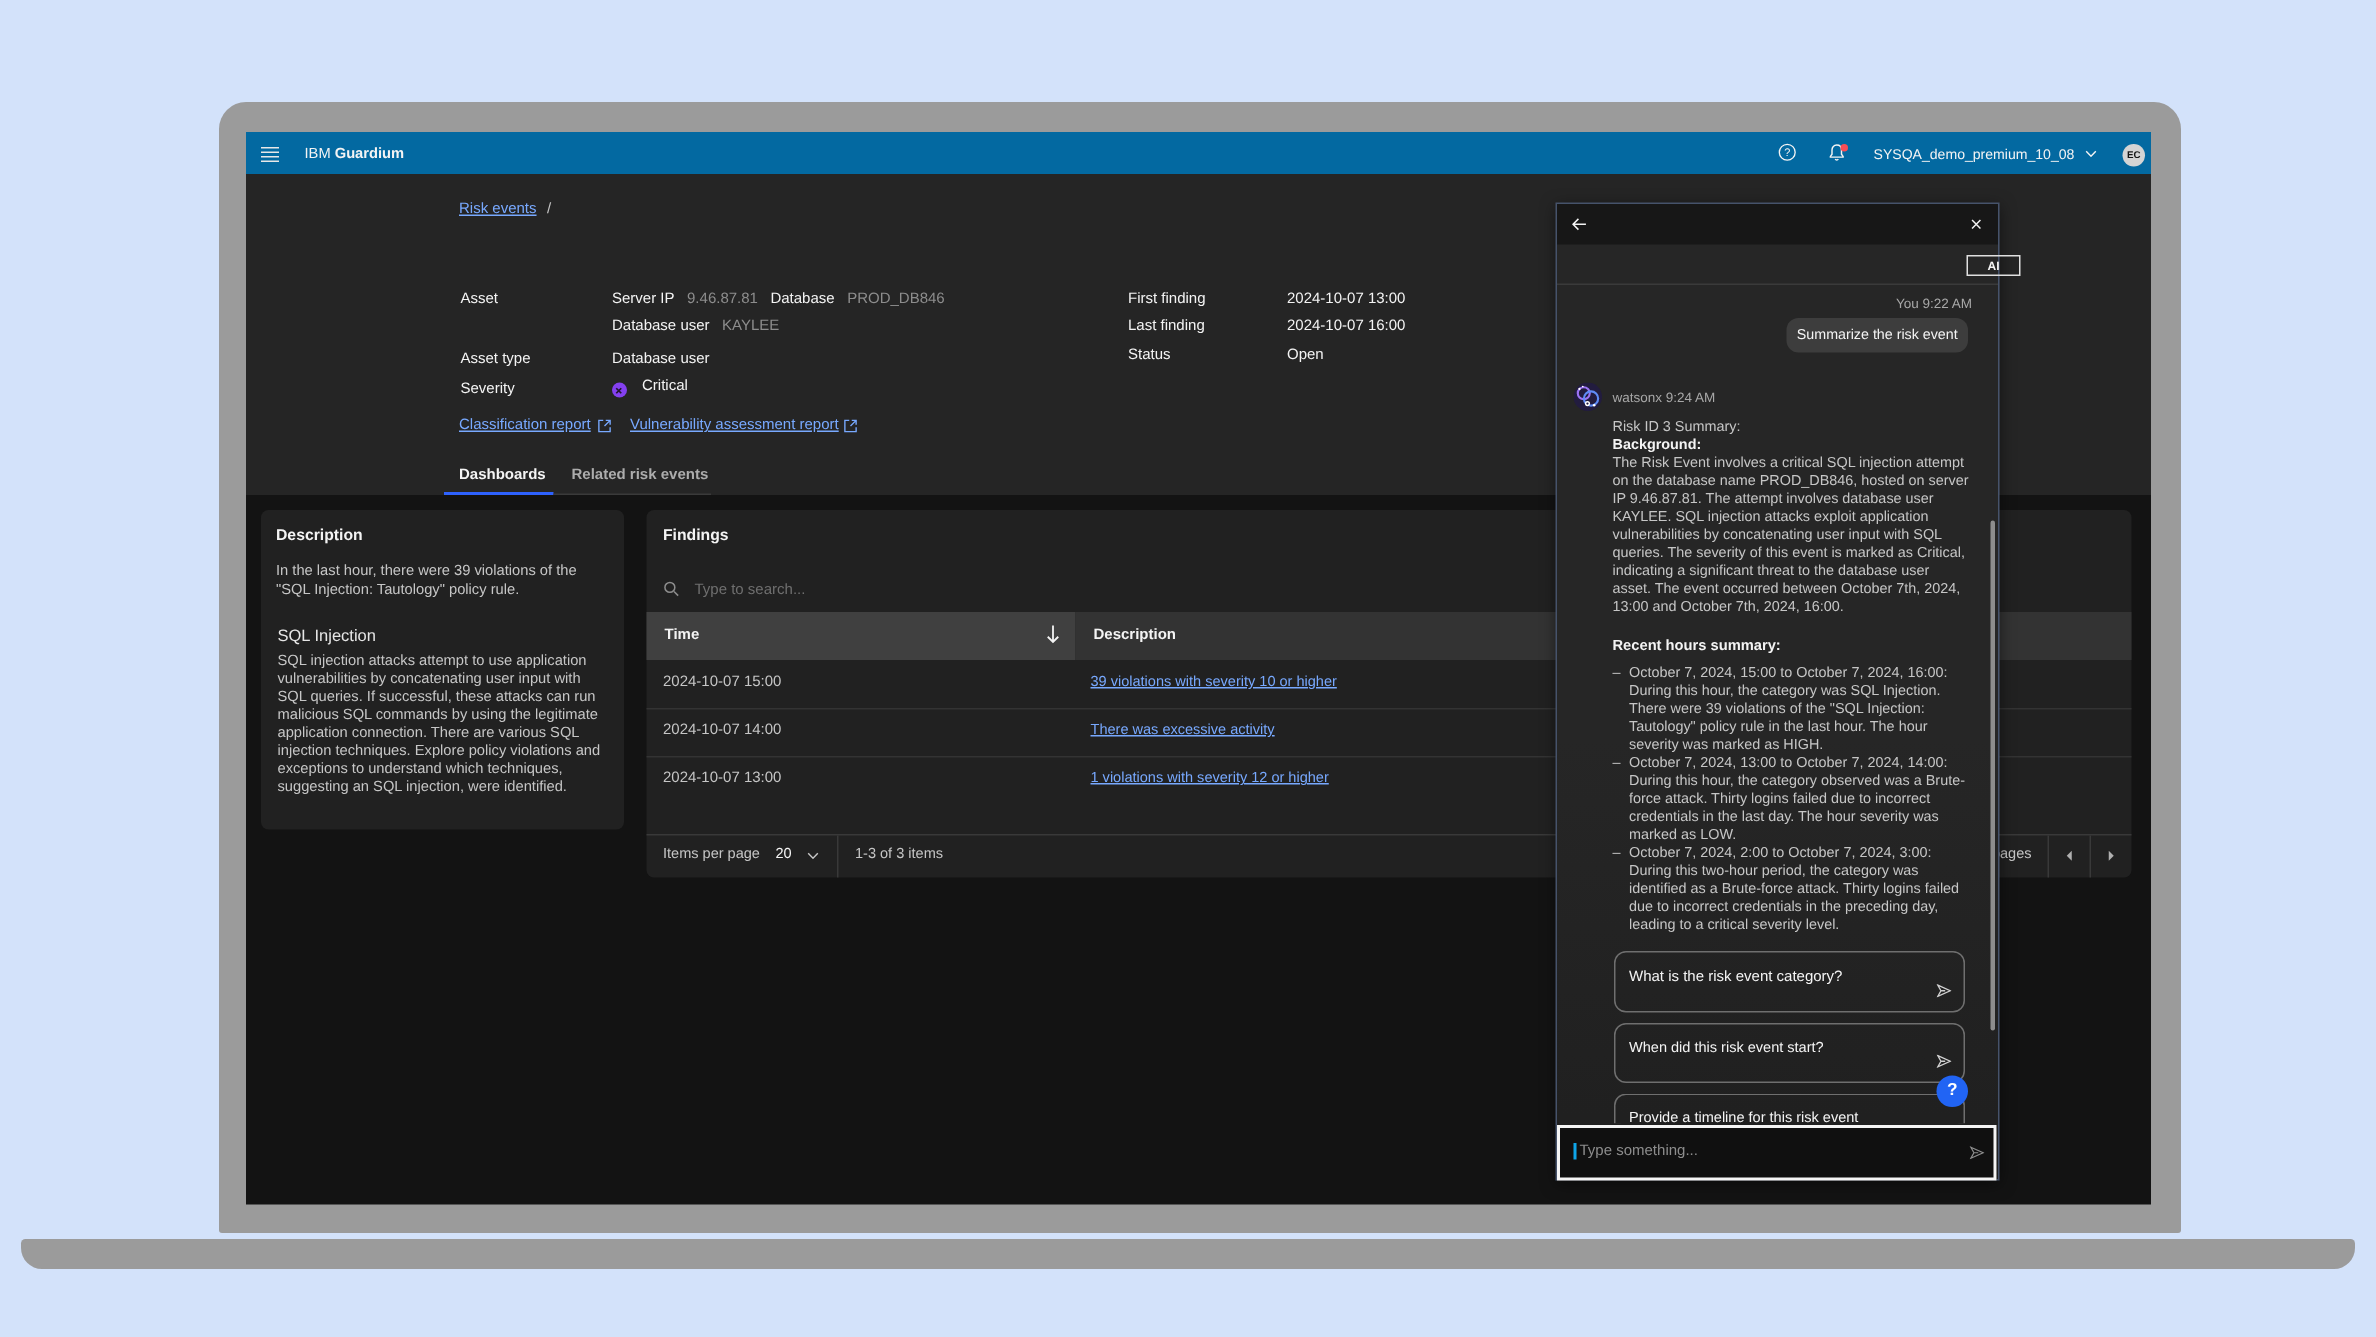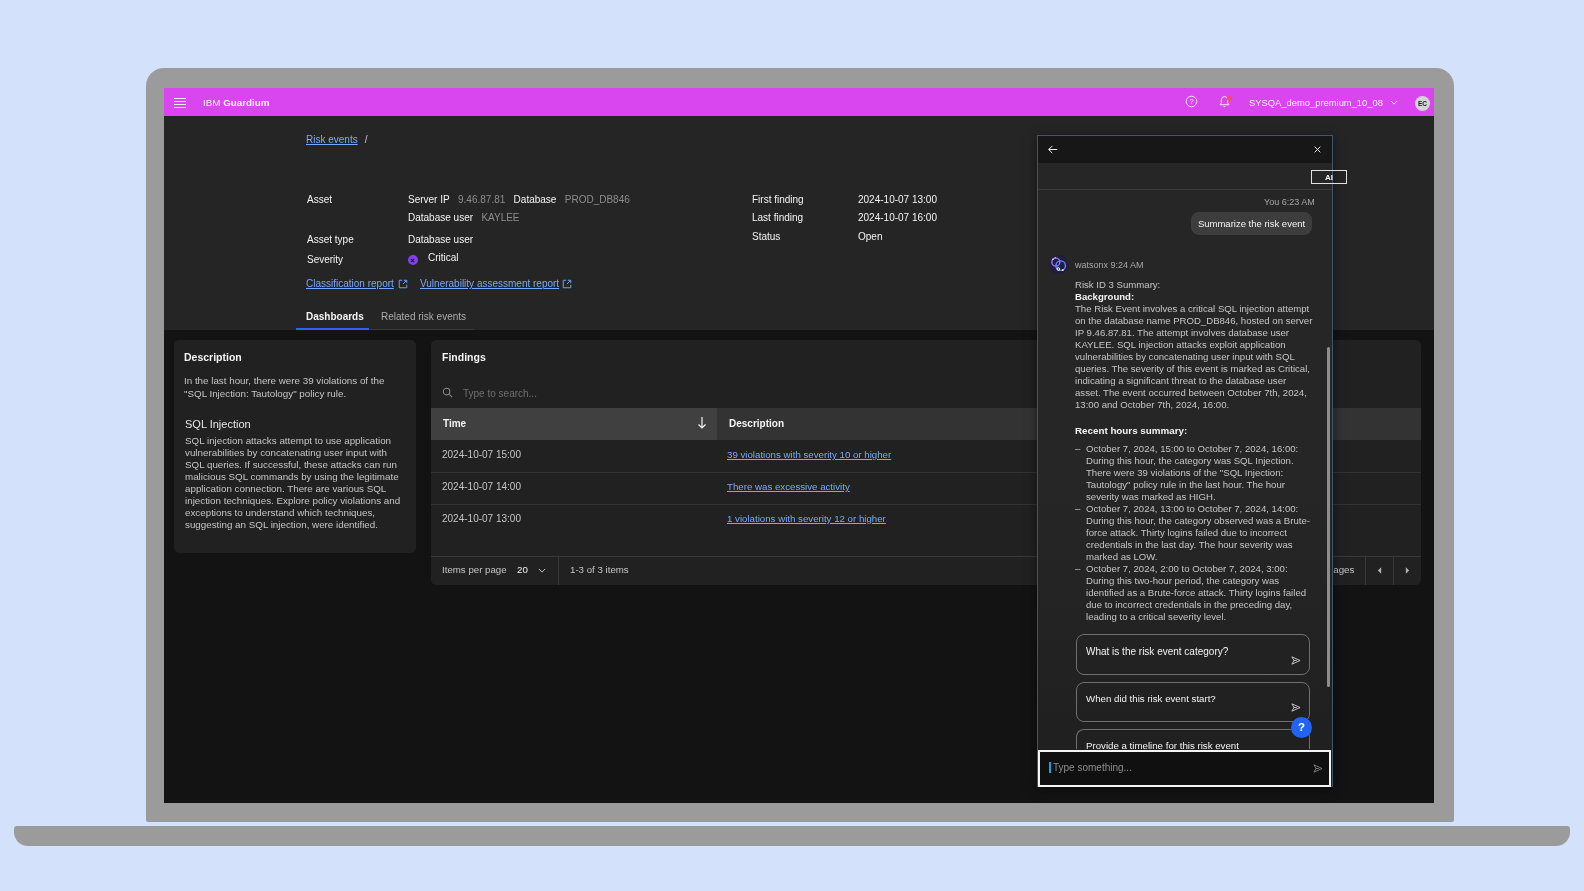--- a/index.html
+++ b/index.html
@@ -3,21 +3,21 @@
 <meta charset="utf-8">
 <style>
 * { margin:0; padding:0; box-sizing:border-box; }
 html,body { width:1584px; height:891px; overflow:hidden; }
 body { background:#d3e2fa; font-family:"Liberation Sans", sans-serif; }
 .abs { position:absolute; }
 .laptop { left:146px; top:68px; width:1308px; height:754px; background:#9b9b9b; border-radius:18px 18px 2px 2px; }
 .screen { left:164px; top:88px; width:1270px; height:715px; background:#131313; overflow:hidden; }
 .base { left:14px; top:826px; width:1556px; height:20px; background:#9b9b9b; border-radius:3px 3px 14px 14px; }
 
-.topbar { left:0; top:0; width:1270px; height:28px; background:#d946ef; }
+.topbar { left:0; top:0; width:1270px; height:28px; background:#0369a1; }
 .hsec { left:0; top:28px; width:1270px; height:214px; background:#252525; }
 .lnk { color:#78a9ff; text-decoration:underline; }
 .f4 { color:#f4f4f4; } .c6 { color:#c6c6c6; } .g8 { color:#8d8d8d; }
 .card { background:#212121; border-radius:5px; }
 .thead { background:#333333; }
 </style>
 </head>
 <body>
 <div class="abs laptop"></div>
 <div class="abs screen">
@@ -71,21 +71,21 @@
     </svg>
   <div class="abs lnk" style="left:256px;top:190px;font-size:10px;">Vulnerability assessment report</div>
   <svg class="abs" style="left:398px;top:191px" width="10" height="10" viewBox="0 0 12 12" fill="none" stroke="#78a9ff" stroke-width="1.1">
       <path d="M10.5 7v3.5H1.5V1.5H5"></path>
       <path d="M7 1.5h3.5V5M10.5 1.5L6 6"></path>
     </svg>
 
   <div class="abs f4" style="left:142px;top:223px;font-size:10px;font-weight:bold;">Dashboards</div>
   <div class="abs" style="left:132px;top:239.5px;width:73px;height:2.5px;background:#2e62fe;"></div>
   <div class="abs" style="left:205px;top:241px;width:105px;height:1px;background:#3a3a3a;"></div>
-  <div class="abs" style="left:217px;top:223px;font-size:10px;color:#acacac;">Related risk events</div>
+  <div class="abs" style="left:217px;top:223px;font-size:10px;color:#acacac;font-weight:bold;">Related risk events</div>
 
   <div class="abs card" style="left:10px;top:252px;width:242px;height:213px;"></div>
   <div class="abs f4" style="left:20px;top:263px;font-size:10.5px;font-weight:bold;">Description</div>
   <div class="abs c6" style="left:20px;top:286px;font-size:9.8px;line-height:13px;">In the last hour, there were 39 violations of the<br>"SQL Injection: Tautology" policy rule.</div>
   <div class="abs" style="left:21px;top:330px;font-size:11px;color:#e6e6e6;">SQL Injection</div>
   <div class="abs c6" style="left:21px;top:347px;font-size:9.8px;line-height:12px;">SQL injection attacks attempt to use application<br>vulnerabilities by concatenating user input with<br>SQL queries. If successful, these attacks can run<br>malicious SQL commands by using the legitimate<br>application connection. There are various SQL<br>injection techniques. Explore policy violations and<br>exceptions to understand which techniques,<br>suggesting an SQL injection, were identified.</div>
 
   <div class="abs card" style="left:267px;top:252px;width:990px;height:245px;"></div>
   <div class="abs f4" style="left:278px;top:263px;font-size:10.5px;font-weight:bold;">Findings</div>
   <svg class="abs" style="left:278px;top:299px" width="11" height="11" viewBox="0 0 12 12" fill="none" stroke="#8d8d8d" stroke-width="1.1">
@@ -131,21 +131,21 @@
 <div class="abs" style="left:1037px;top:135px;width:296px;height:652px;background:linear-gradient(#262626 55%,#1f1f1f);border:1px solid #46536b;box-shadow:0 2px 10px rgba(0,0,0,.5);"></div>
 <div class="abs" style="left:1038px;top:136px;width:294px;height:27px;background:#171717;"></div>
 <div class="abs" style="left:1038px;top:189px;width:294px;height:1px;background:#3a3a3a;"></div>
 <svg class="abs" style="left:1048px;top:145px" width="10" height="9" viewBox="0 0 14 12" fill="none" stroke="#f4f4f4" stroke-width="1.4">
     <path d="M13 6H1M6 1L1 6l5 5"></path>
   </svg>
 <svg class="abs" style="left:1314px;top:146px" width="7" height="7" viewBox="0 0 10 10" stroke="#f4f4f4" stroke-width="1.4">
     <path d="M1 1l8 8M9 1l-8 8"></path>
   </svg>
 <div class="abs" style="left:1311px;top:170px;width:36px;height:14px;border:1px solid #e0e0e0;color:#f4f4f4;font-size:8px;font-weight:bold;text-align:center;line-height:13px;">AI</div>
-<div class="abs" style="left:1264px;top:197px;font-size:9px;color:#a8a8a8;">You 6:23 AM</div>
+<div class="abs" style="left:1264px;top:197px;font-size:9px;color:#a8a8a8;">You 9:22 AM</div>
 <div class="abs" style="left:1191px;top:212px;width:121px;height:23px;background:#3d3d3d;border-radius:8px;color:#f4f4f4;font-size:9.5px;text-align:center;line-height:23px;">Summarize the risk event</div>
 <svg class="abs" style="left:1049px;top:255px" width="19" height="19" viewBox="0 0 20 20">
     <circle cx="10" cy="10" r="10" fill="#221c3f"></circle>
     <circle cx="7.2" cy="7.5" r="4.2" fill="none" stroke="#9b73f5" stroke-width="1.5"></circle>
     <circle cx="12.3" cy="11.2" r="5" fill="none" stroke="#5f8bf7" stroke-width="1.5"></circle>
     <circle cx="9.8" cy="14.8" r="1.8" fill="#fff"></circle>
     <circle cx="9.8" cy="14.8" r="0.8" fill="#221c3f"></circle>
     <circle cx="14.5" cy="16" r="0.9" fill="#fff"></circle>
     <circle cx="4.2" cy="4.5" r="0.8" fill="#fff"></circle>
     <circle cx="6.5" cy="2.8" r="0.6" fill="#fff"></circle>

